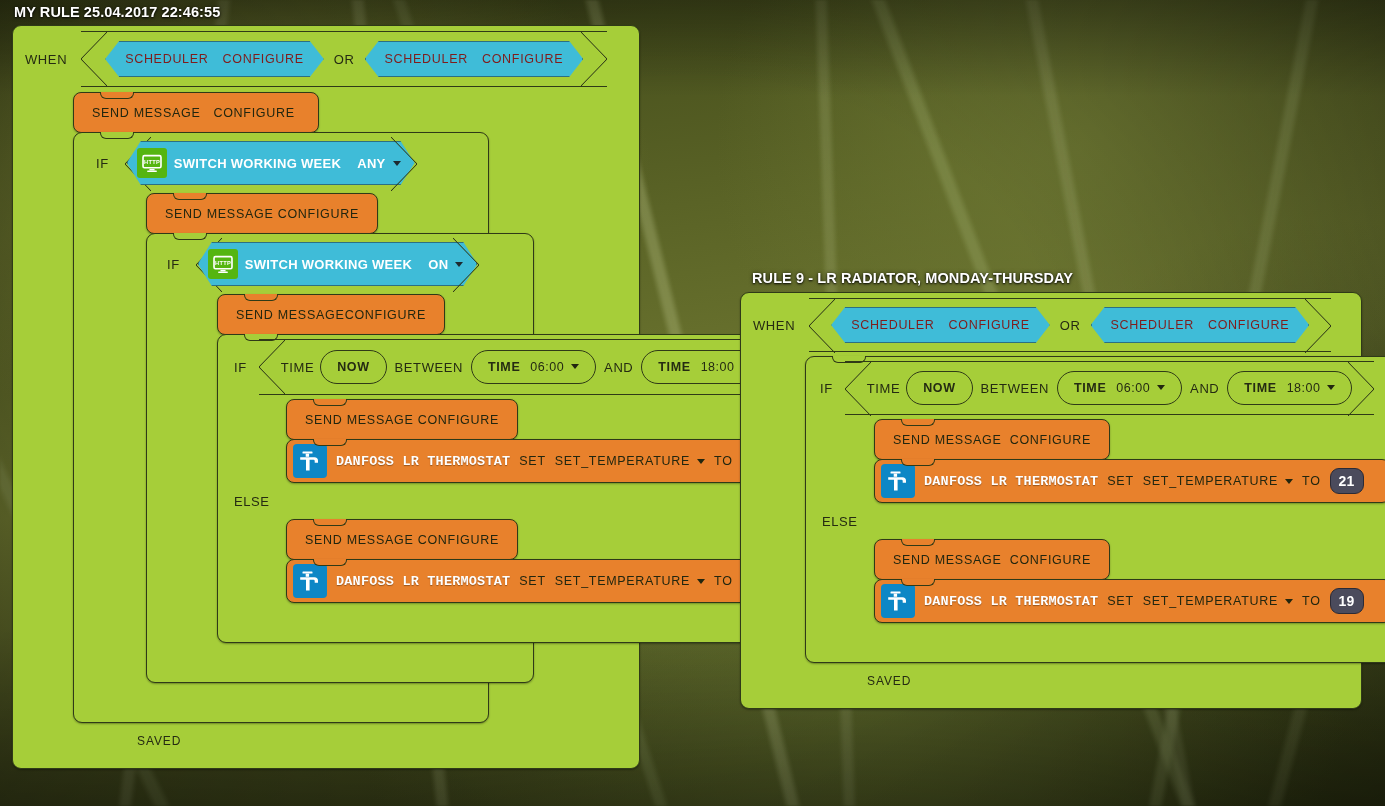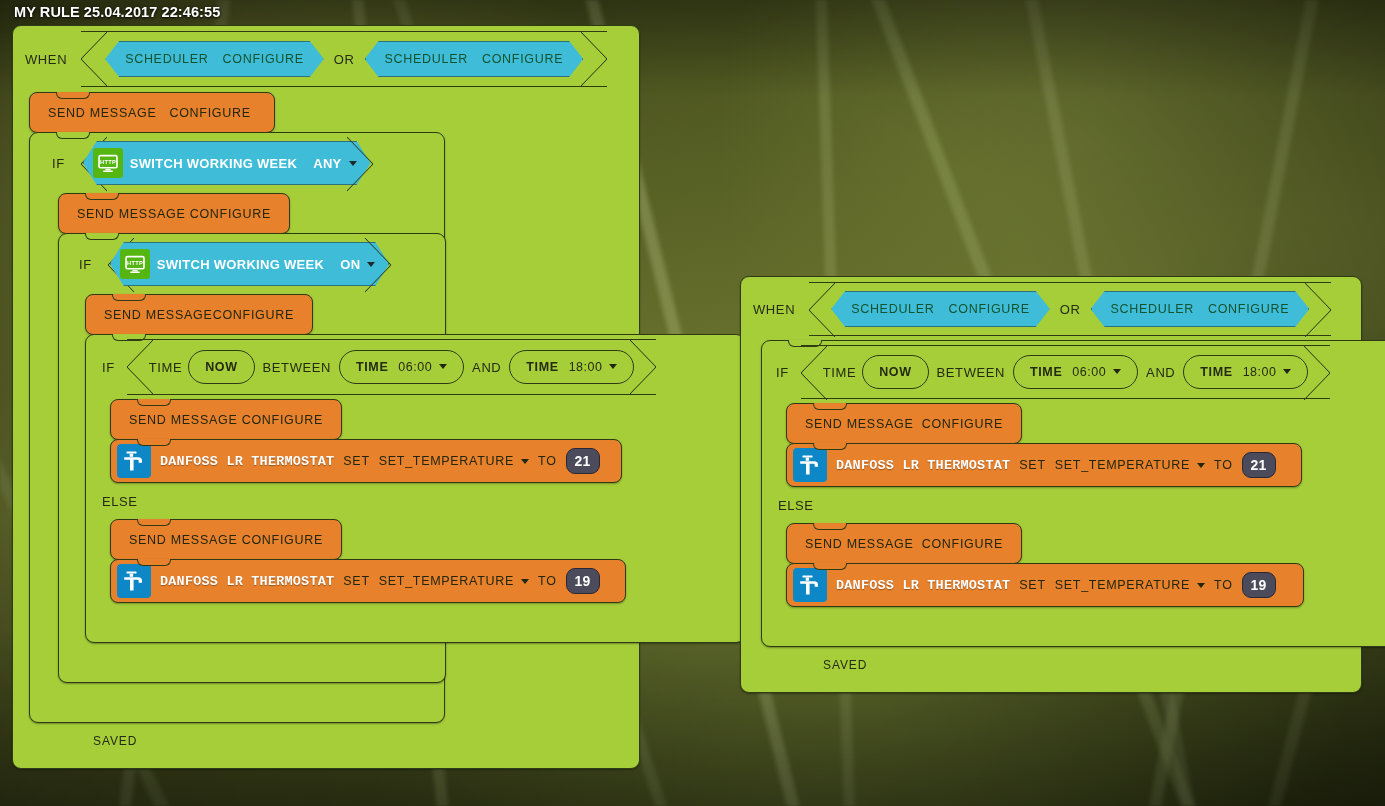--- a/index.html
+++ b/index.html
@@ -126,21 +126,21 @@
       linear-gradient(to bottom left, transparent calc(50% - 0.8px), #2f3a17 50%, transparent calc(50% + 0.8px)) 0 0/100% 50% no-repeat,
       linear-gradient(to top left, transparent calc(50% - 0.8px), #2f3a17 50%, transparent calc(50% + 0.8px)) 0 100%/100% 50% no-repeat;
   }
 
   
   .hexval {
     display: flex;
     align-items: center;
     height: 36px;
     background: #3fbcd8;
-    color: #14532d;
+    color: #7f1d1d;
     font-size: 12.5px;
     letter-spacing: 0.7px;
     padding: 9px 20px;
     clip-path: polygon(14px 0, calc(100% - 14px) 0, 100% 50%, calc(100% - 14px) 100%, 14px 100%, 0 50%);
     position: relative;
     white-space: nowrap;
   }
   .hexval .outline {
     position: absolute; inset: 0;
     clip-path: polygon(14px 0, calc(100% - 14px) 0, 100% 50%, calc(100% - 14px) 100%, 14px 100%, 0 50%);
@@ -230,21 +230,21 @@
   .icon.http { background: #55b511; }
   .icon.tap  { background: #0d87c6; width: 34px; height: 34px; border-radius: 4px; }
 
   .saved {
     color: #252b12;
     font-size: 12px;
     letter-spacing: 0.9px;
   }
 
   
-  .cbody { position: relative; }
+  .cbody { position: relative; margin-left: 44px; }
 
   .footrow { display: flex; align-items: center; height: 30px; }
 </style>
 </head>
 <body>
 
 <div id="canvas">
   <div class="bg-layer bg-base"></div>
   <div class="bg-layer bg-blades"></div>
   <div class="bg-layer bg-vignette"></div>
@@ -453,20 +453,21 @@
 
         <div class="footrow" style="padding-left:64px; height:36px;">
           <span class="saved">SAVED</span>
         </div>
       </div>
     </div>
   </div>
 
   <div class="rule" style="left:740px; top:270px;">
 
+    <div class="rule-title" style="margin-left:12px;">RULE 9 - LR RADIATOR, MONDAY-THURSDAY</div>
 
     <div class="cblock" style="margin-left:0px; margin-top:6px; width:622px; padding-bottom:3px;">
 
       <div class="row" style="height:64px;">
         <span class="kw" style="padding-left:12px; padding-right:14px;">WHEN</span>
         <div class="hexsocket" style="height:54px; padding:0 22px;">
           <div class="hexval">
             <span class="outline"></span>
             <span>SCHEDULER</span>
             <span style="display:inline-block;width:14px;"></span>

